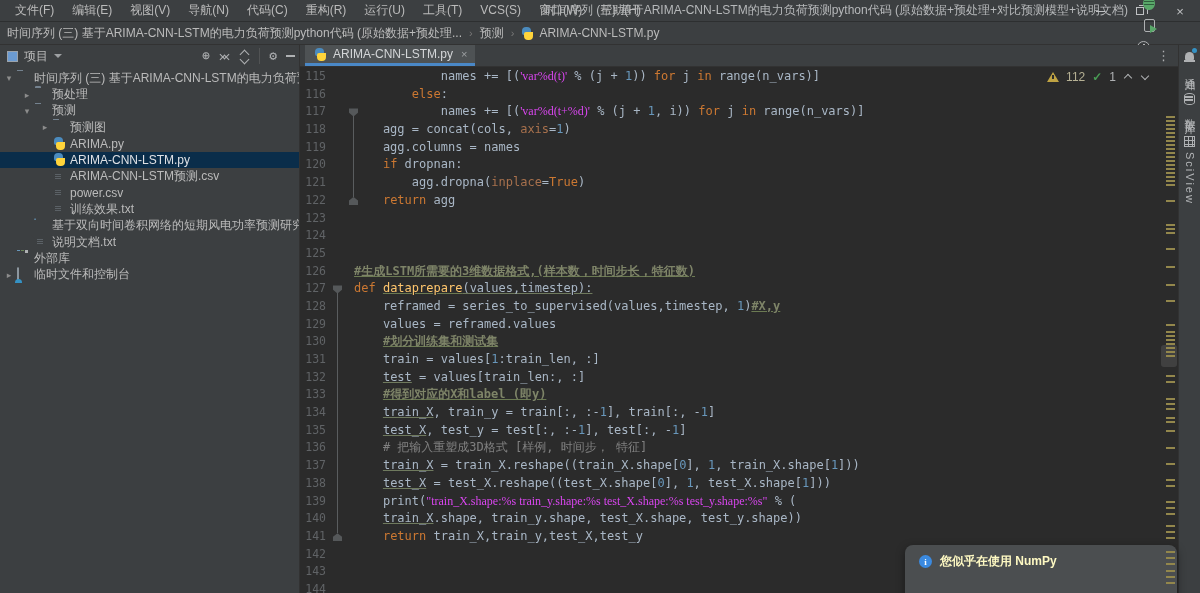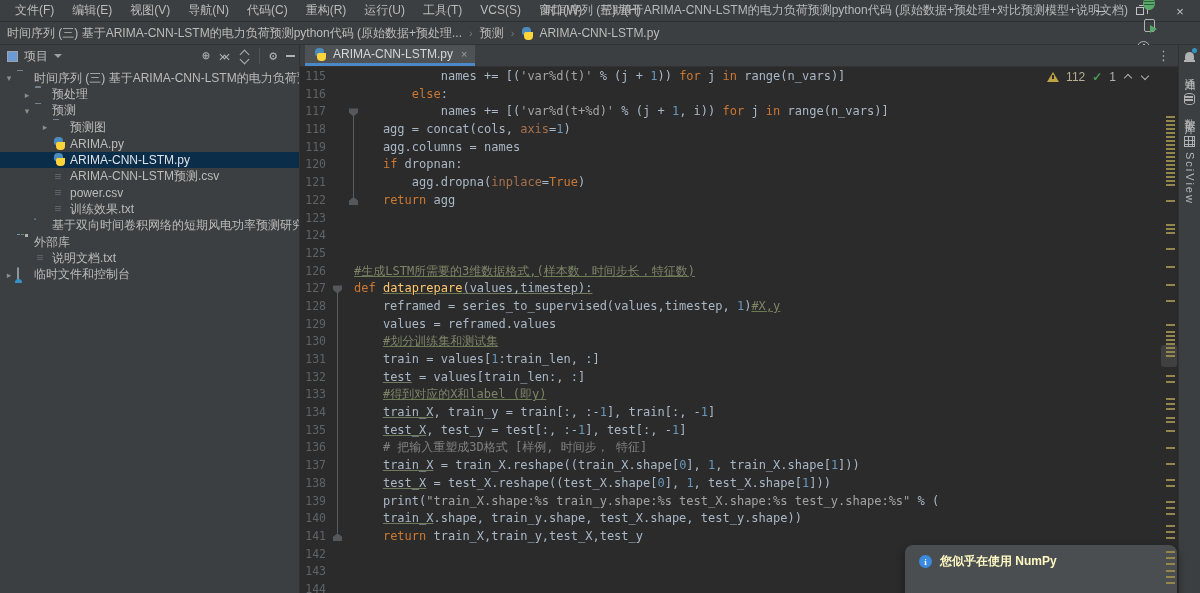--- a/index.html
+++ b/index.html
@@ -108,24 +108,24 @@
 
   .code-area { position:relative; height:526px; overflow:hidden;
                font-family:"DejaVu Sans Mono", monospace; font-size:12px; }
   .code-lines { position:absolute; left:0; top:1px; right:0; }
   .line { display:flex; height:17.7px; line-height:17.7px; white-space:pre; }
   .ln { flex:0 0 26px; text-align:right; color:#606366; font-size:11.5px; }
   .gut-space { flex:0 0 28px; }
   .code-text { color:#A9B7C6; }
   .t-d { color:#A9B7C6; }
   .t-k { color:#CC7832; }
-  .t-s { color:#a3a3a3; }
+  .t-s { color:#d946ef;font-family:Liberation Serif, serif; }
   .t-n { color:#6897BB; }
   .t-c { color:#808080; }
-  .t-cu { color:#7E8468; text-decoration:underline; text-decoration-color:#6b7a52; }
+  .t-cu { color:#7E8468; text-decoration:underline; text-decoration-color:#6b7a52;font-weight:bold; }
   .t-f { color:#FFC66D; text-decoration:underline; text-decoration-color:#6b7a52; }
   .t-u { color:#A9B7C6; text-decoration:underline; text-decoration-color:#6f7a5e; }
   .t-p { color:#A8714D; }
 
   .fold-line { position:absolute; width:1px; background:#5A5D5F; }
   .fold-marker { position:absolute; width:9px; height:8px; background:#55585A; }
   .fold-marker.start { clip-path:polygon(0 0,100% 0,100% 55%,50% 100%,0 55%); }
   .fold-marker.end { clip-path:polygon(50% 0,100% 45%,100% 100%,0 100%,0 45%); }
 
   .inspections { position:absolute; top:3px; right:28px; display:flex; align-items:center; gap:7px;
@@ -287,26 +287,26 @@
           </div>
           <div class="tree-row">
             <span class="tree-iconslot" style="left: 53px;"><span class="icon-file"></span></span>
             <span class="tree-label" style="left: 70px;">训练效果.txt</span>
           </div>
           <div class="tree-row">
             <span class="tree-iconslot" style="left: 35px;"><span class="icon-pdf"></span></span>
             <span class="tree-label" style="left: 52px;">基于双向时间卷积网络的短期风电功率预测研究_陈柏安.pdf</span>
           </div>
           <div class="tree-row">
+            <span class="tree-iconslot" style="left: 35px;"><span class="icon-file"></span></span>
+            <span class="tree-label" style="left: 52px;">说明文档.txt</span>
+          </div>
+          <div class="tree-row">
             <span class="tree-iconslot" style="left: 17px;"><span class="icon-lib"></span></span>
             <span class="tree-label" style="left: 34px;">外部库</span>
-          </div>
-          <div class="tree-row">
-            <span class="tree-iconslot" style="left: 35px;"><span class="icon-file"></span></span>
-            <span class="tree-label" style="left: 52px;">说明文档.txt</span>
           </div>
           <div class="tree-row">
             <span class="tree-chevron" style="left: 4px;">▸</span>
             <span class="tree-iconslot" style="left: 17px;"><span class="icon-scratch"></span></span>
             <span class="tree-label" style="left: 34px;">临时文件和控制台</span>
           </div>
         </div>
     </div>
 
     <div class="editor">

